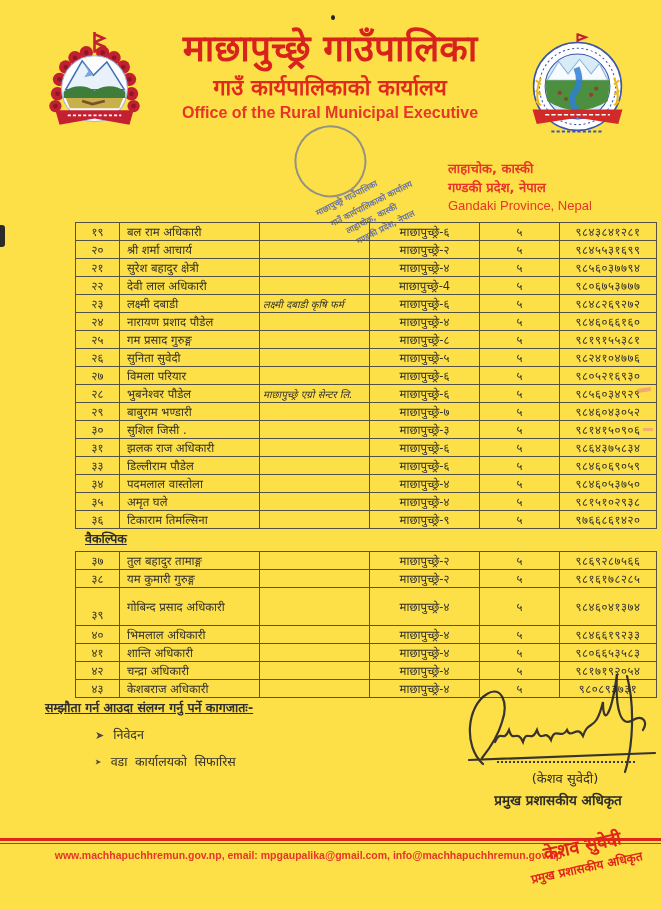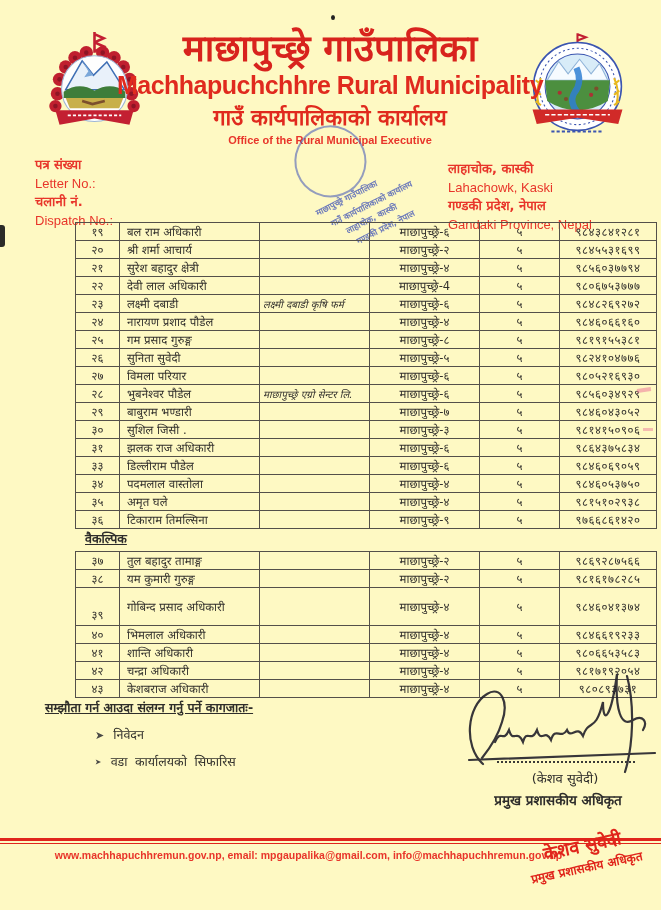--- a/index.html
+++ b/index.html
@@ -1,24 +1,24 @@
 <!DOCTYPE html>
 <html><head>
 <meta charset="utf-8">
 <style>
   html,body{margin:0;padding:0;background:#e8e8e4;}
-  .page{position:relative;width:661px;height:910px;margin:0 auto;background:#fef9c3;
+  .page{position:relative;width:661px;height:910px;margin:0 auto;background:#fde047;
         font-family:"Liberation Sans","DejaVu Sans",sans-serif;overflow:hidden;color:#2e2d2b;}
   .abs{position:absolute;}
   
   .hdr-center{left:115px;top:30px;width:430px;text-align:center;}
   .title-np{font-size:37px;font-weight:bold;color:#d8231d;line-height:1.05;font-family:"DejaVu Sans",sans-serif;}
   .title-en{font-size:25px;font-weight:bold;color:#e02a1e;line-height:1.1;margin-top:3px;letter-spacing:-0.5px;}
   .sub-np{font-size:22px;font-weight:bold;color:#e02a1e;margin-top:2px;font-family:"DejaVu Sans",sans-serif;}
-  .sub-en{font-size:11px;font-weight:600;color:#e8352a;margin-top:3px;}
+  .sub-en{font-size:16px;font-weight:600;color:#e8352a;margin-top:3px;}
   .logo{width:105px;height:108px;}
   
   .meta{font-size:13px;line-height:18.5px;color:#e8352a;}
   .meta .np{font-weight:bold;font-family:"DejaVu Sans",sans-serif;}
   
   .stamp-blue{left:283px;top:146px;width:160px;height:100px;transform:rotate(-21deg);
               color:#4a5cb8;opacity:.8;pointer-events:none;}
   .stamp-blue .ring{position:absolute;left:26px;top:-30px;width:68px;height:68px;border:2.5px solid rgba(66,86,184,.7);
                     border-radius:50%;}
   .stamp-blue .sline{position:absolute;font-size:8.5px;font-weight:bold;white-space:nowrap;
@@ -137,43 +137,35 @@
       <path d="M92,70 Q96,56 90,44 M90,70 l5,-4 m-5,-6 l5,-4 m-5,-6 l5,-4" stroke="#e8b820" stroke-width="2" fill="none"></path>
 
       <path d="M12,74 L98,74 L94,88 L55,82 L16,88 Z" fill="#d12a28"></path>
       <path d="M24,79 l62,0" stroke="#ffffff" stroke-width="1.5" stroke-dasharray="4,2"></path>
       <path d="M30,95 l50,0" stroke="#3b55b0" stroke-width="2" stroke-dasharray="3,2"></path>
     </g>
   </svg>
 
   <div class="abs hdr-center">
     <div class="title-np">माछापुच्छ्रे गाउँपालिका</div>
-    <div class="title-en">Machhapuchchhre Rural Municipality</div>
     <div class="sub-np">गाउँ कार्यपालिकाको कार्यालय</div>
     <div class="sub-en">Office of the Rural Municipal Executive</div>
   </div>
 
   <div class="abs stamp-blue">
     <div class="ring"></div>
     <div class="sline" style="left:30px;top:40px;">माछापुच्छ्रे गाउँपालिका</div>
     <div class="sline" style="left:40px;top:54px;">गाउँ कार्यपालिकाको कार्यालय</div>
     <div class="sline" style="left:52px;top:68px;">लाहाचोक, कास्की</div>
     <div class="sline" style="left:58px;top:81px;">गण्डकी प्रदेश, नेपाल</div>
   </div>
 
-  <div class="abs meta" style="left:35px;top:156px;">
-    <div class="np">पत्र संख्या</div>
-    <div>Letter No.:</div>
-    <div class="np">चलानी नं.</div>
-    <div>Dispatch No.:</div>
-  </div>
 
   <div class="abs meta" style="left:448px;top:160px;">
     <div class="np">लाहाचोक, कास्की</div>
-    <div>Lahachowk, Kaski</div>
     <div class="np">गण्डकी प्रदेश, नेपाल</div>
     <div>Gandaki Province, Nepal</div>
   </div>
 
   <table class="tbl" style="top:222px;">
     <colgroup>
       <col style="width:44px">
         <col style="width:140px">
         <col style="width:110px">
       <col style="width:110px">

